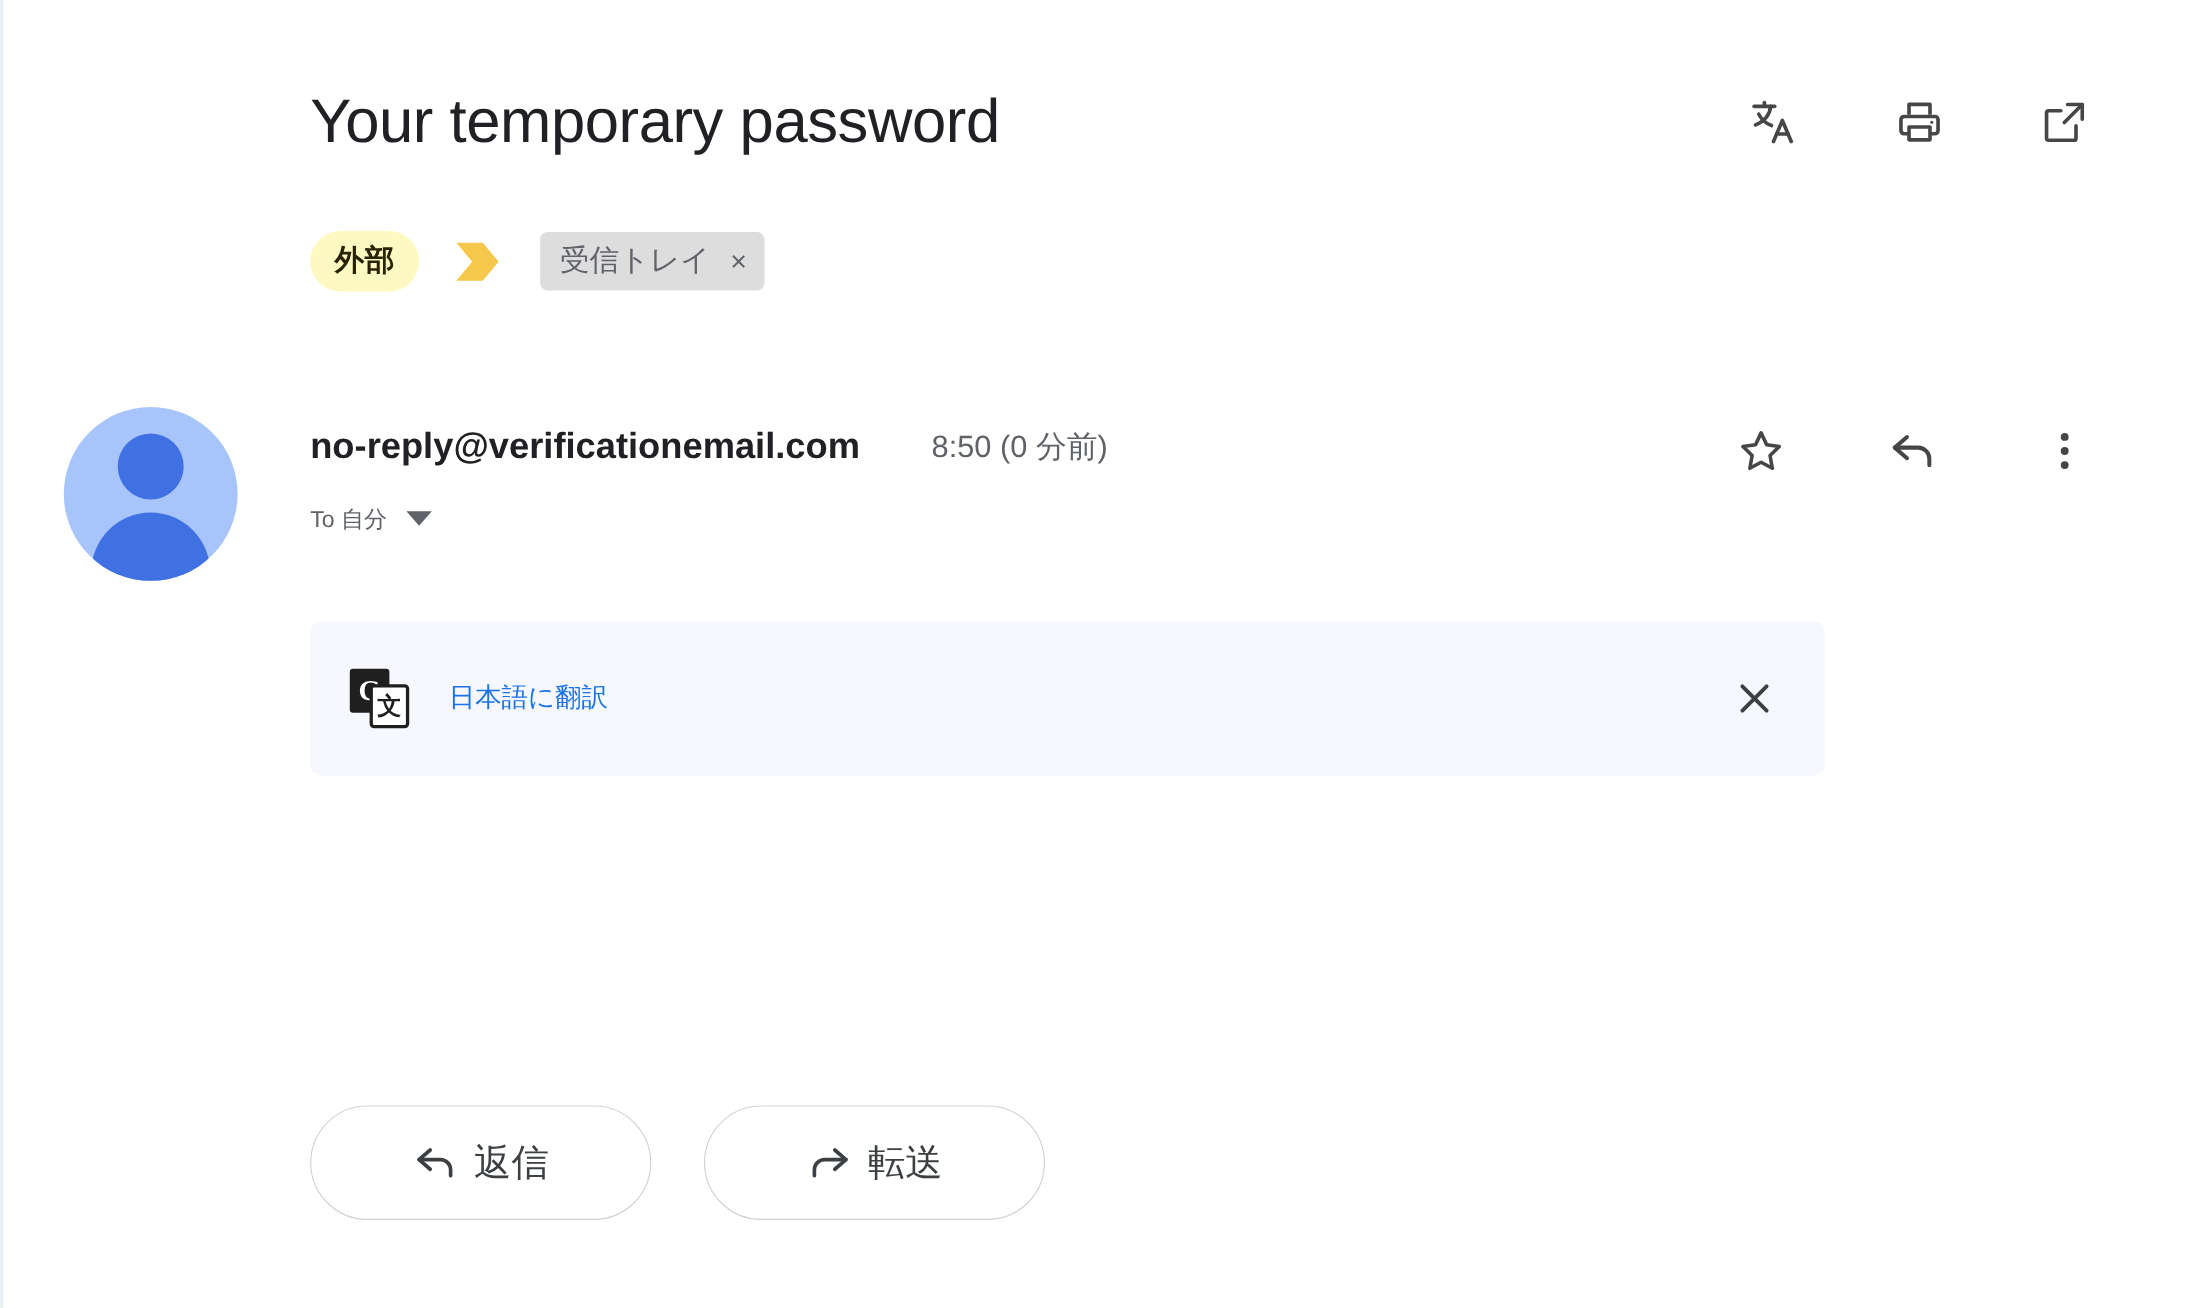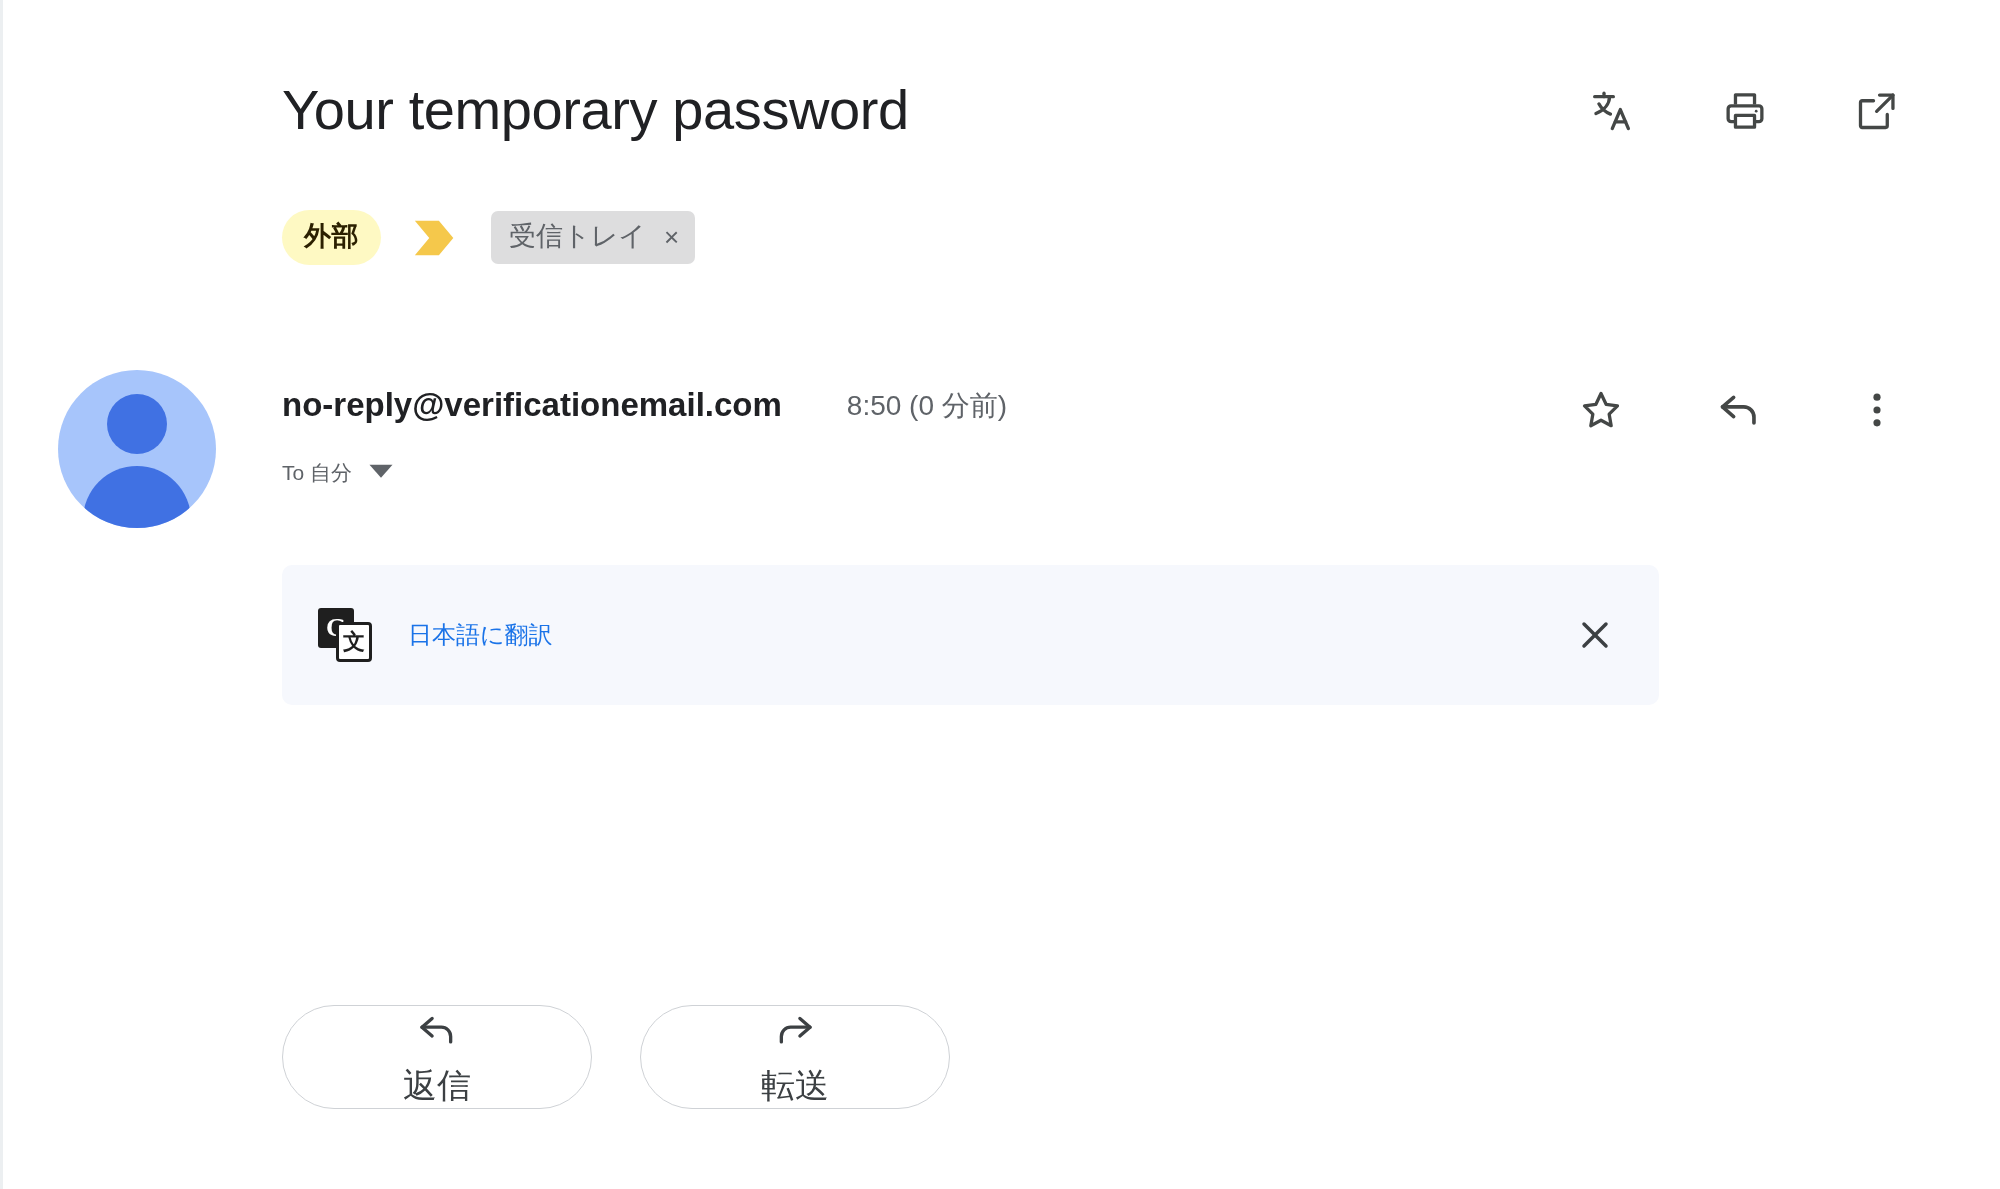--- a/index.html
+++ b/index.html
@@ -288,21 +288,20 @@
     border: 1.5px solid #cfd2d6;
     border-radius: 52px;
     background: #ffffff;
     display: flex;
     align-items: center;
     justify-content: center;
     gap: 14px;
     padding: 0 54px;
     box-sizing: border-box;
     cursor: pointer;
-    flex-direction: column;
   }
   .pill-btn .pill-label {
     font-size: 34px;
     color: #3c4043;
     line-height: 40px;
     white-space: nowrap;
   }
   .pill-btn svg { display: block; }
 </style>
 </head>

